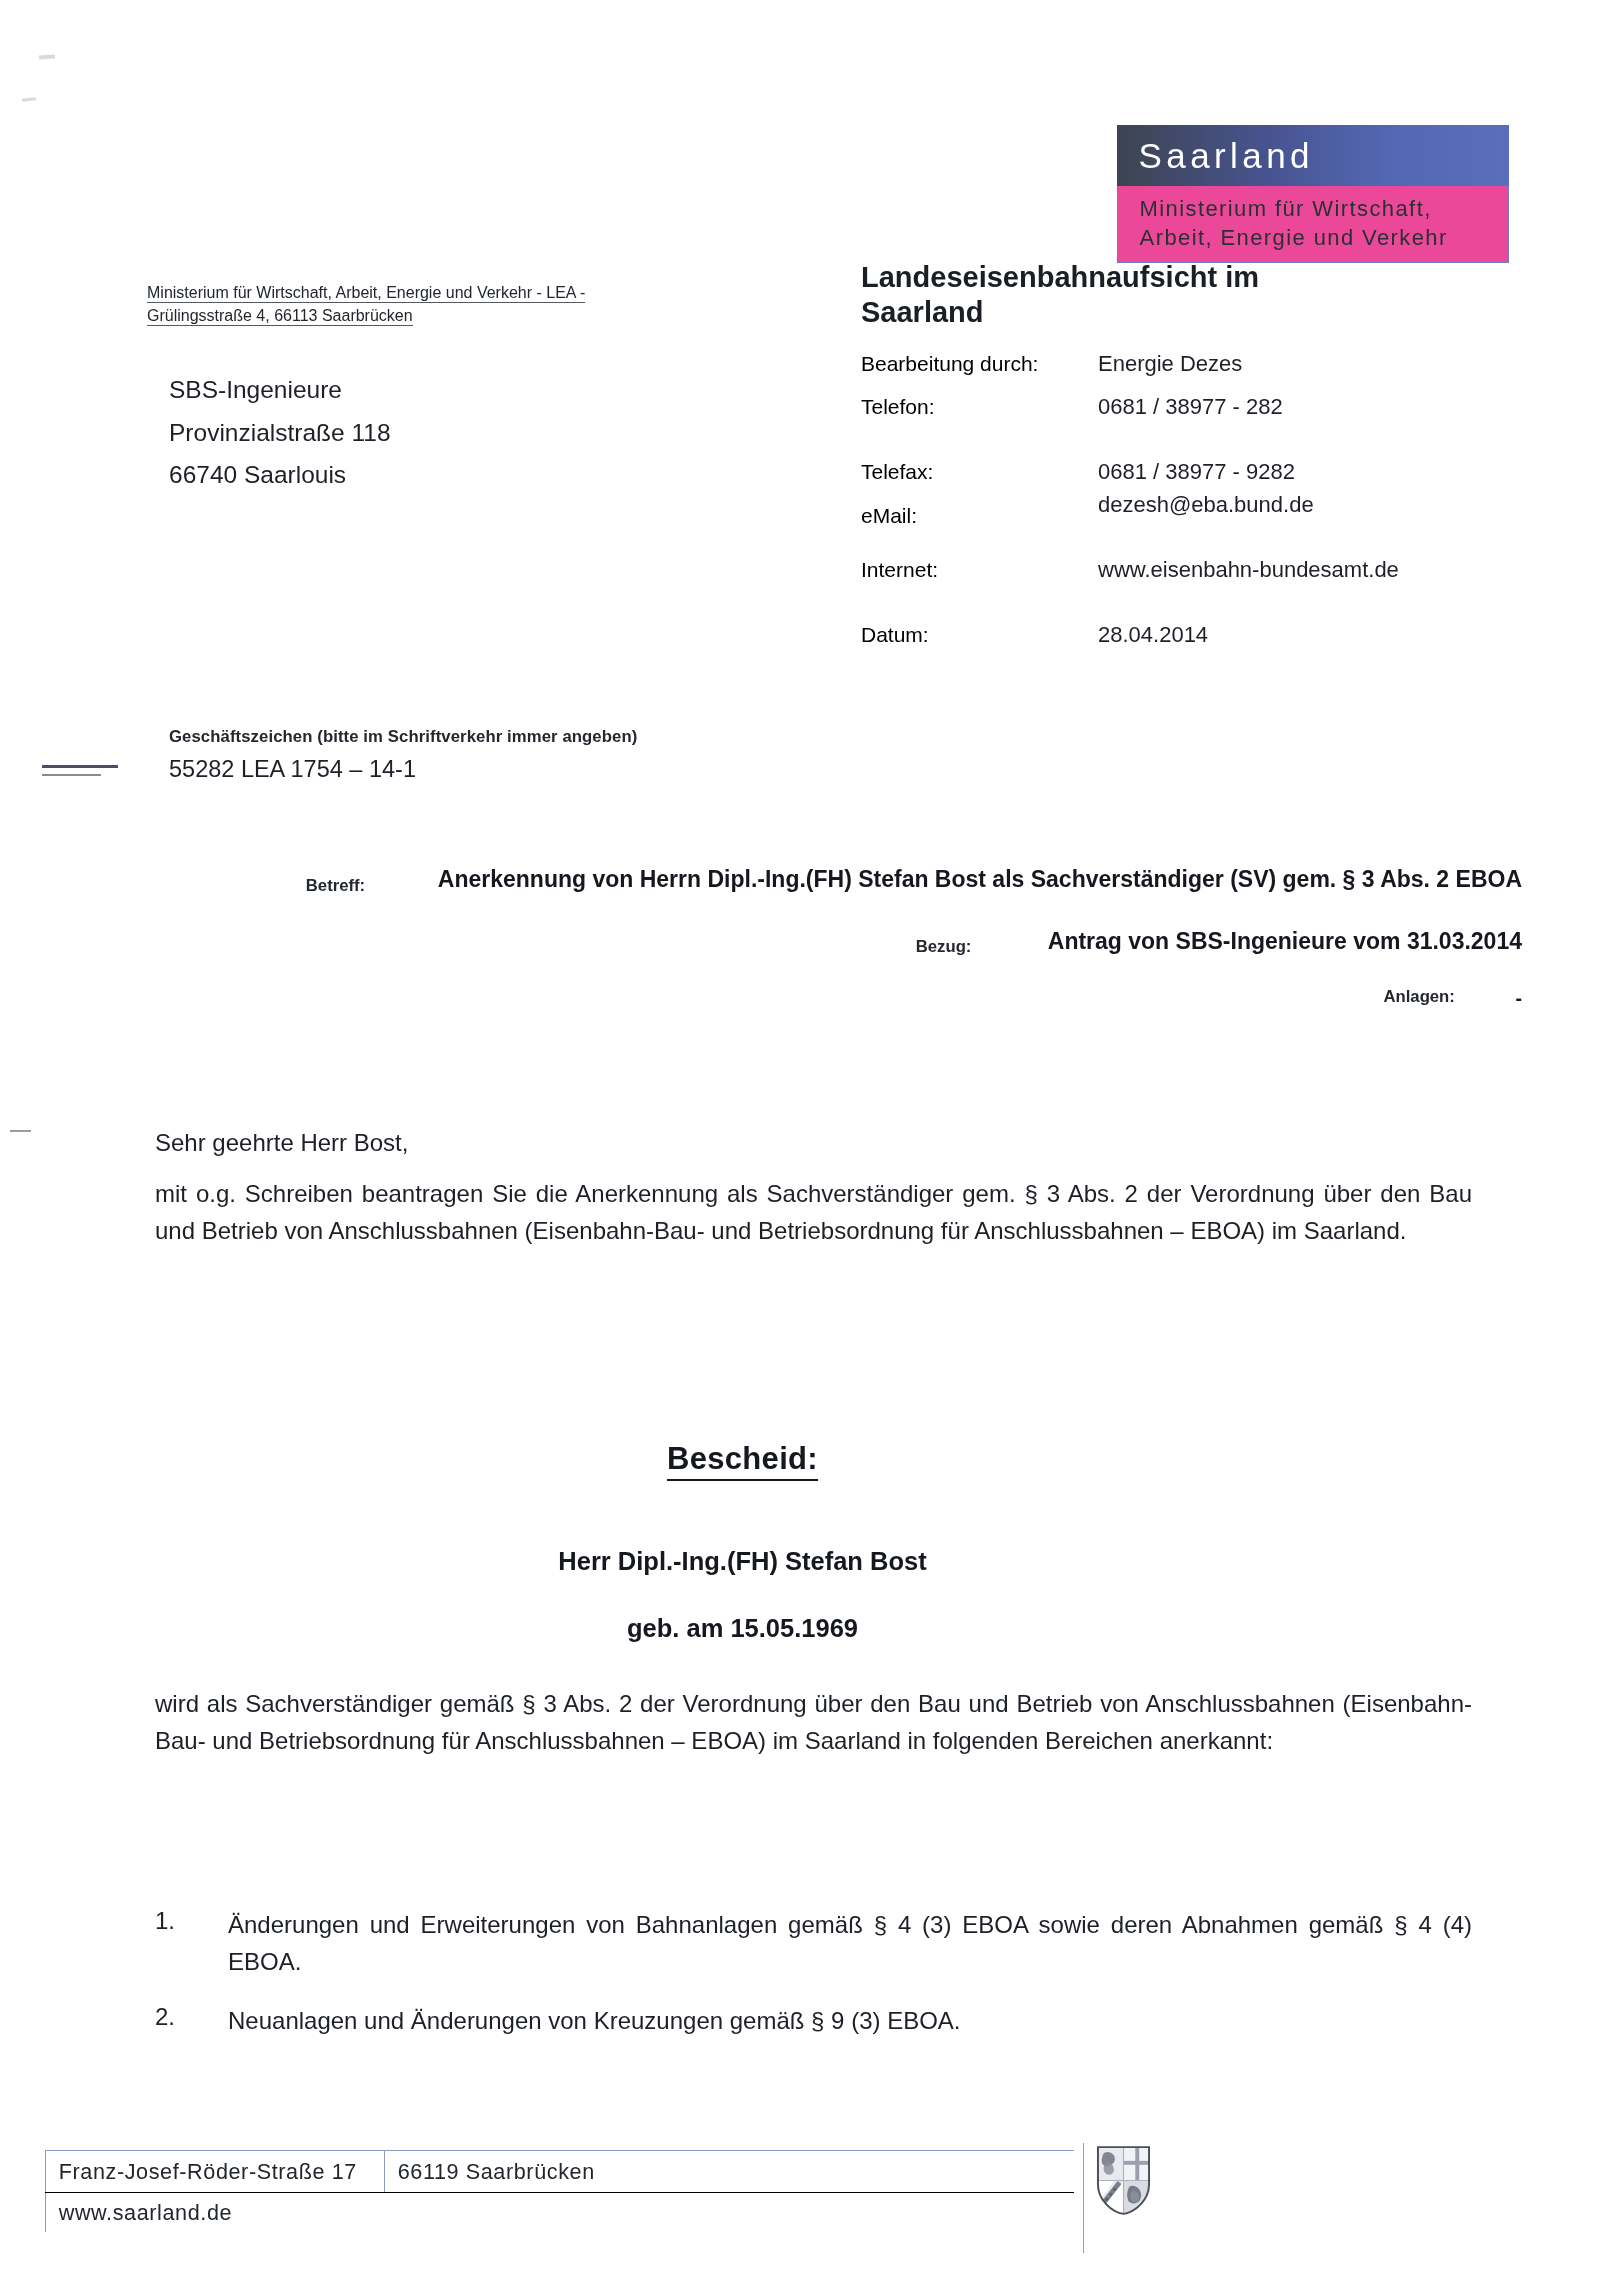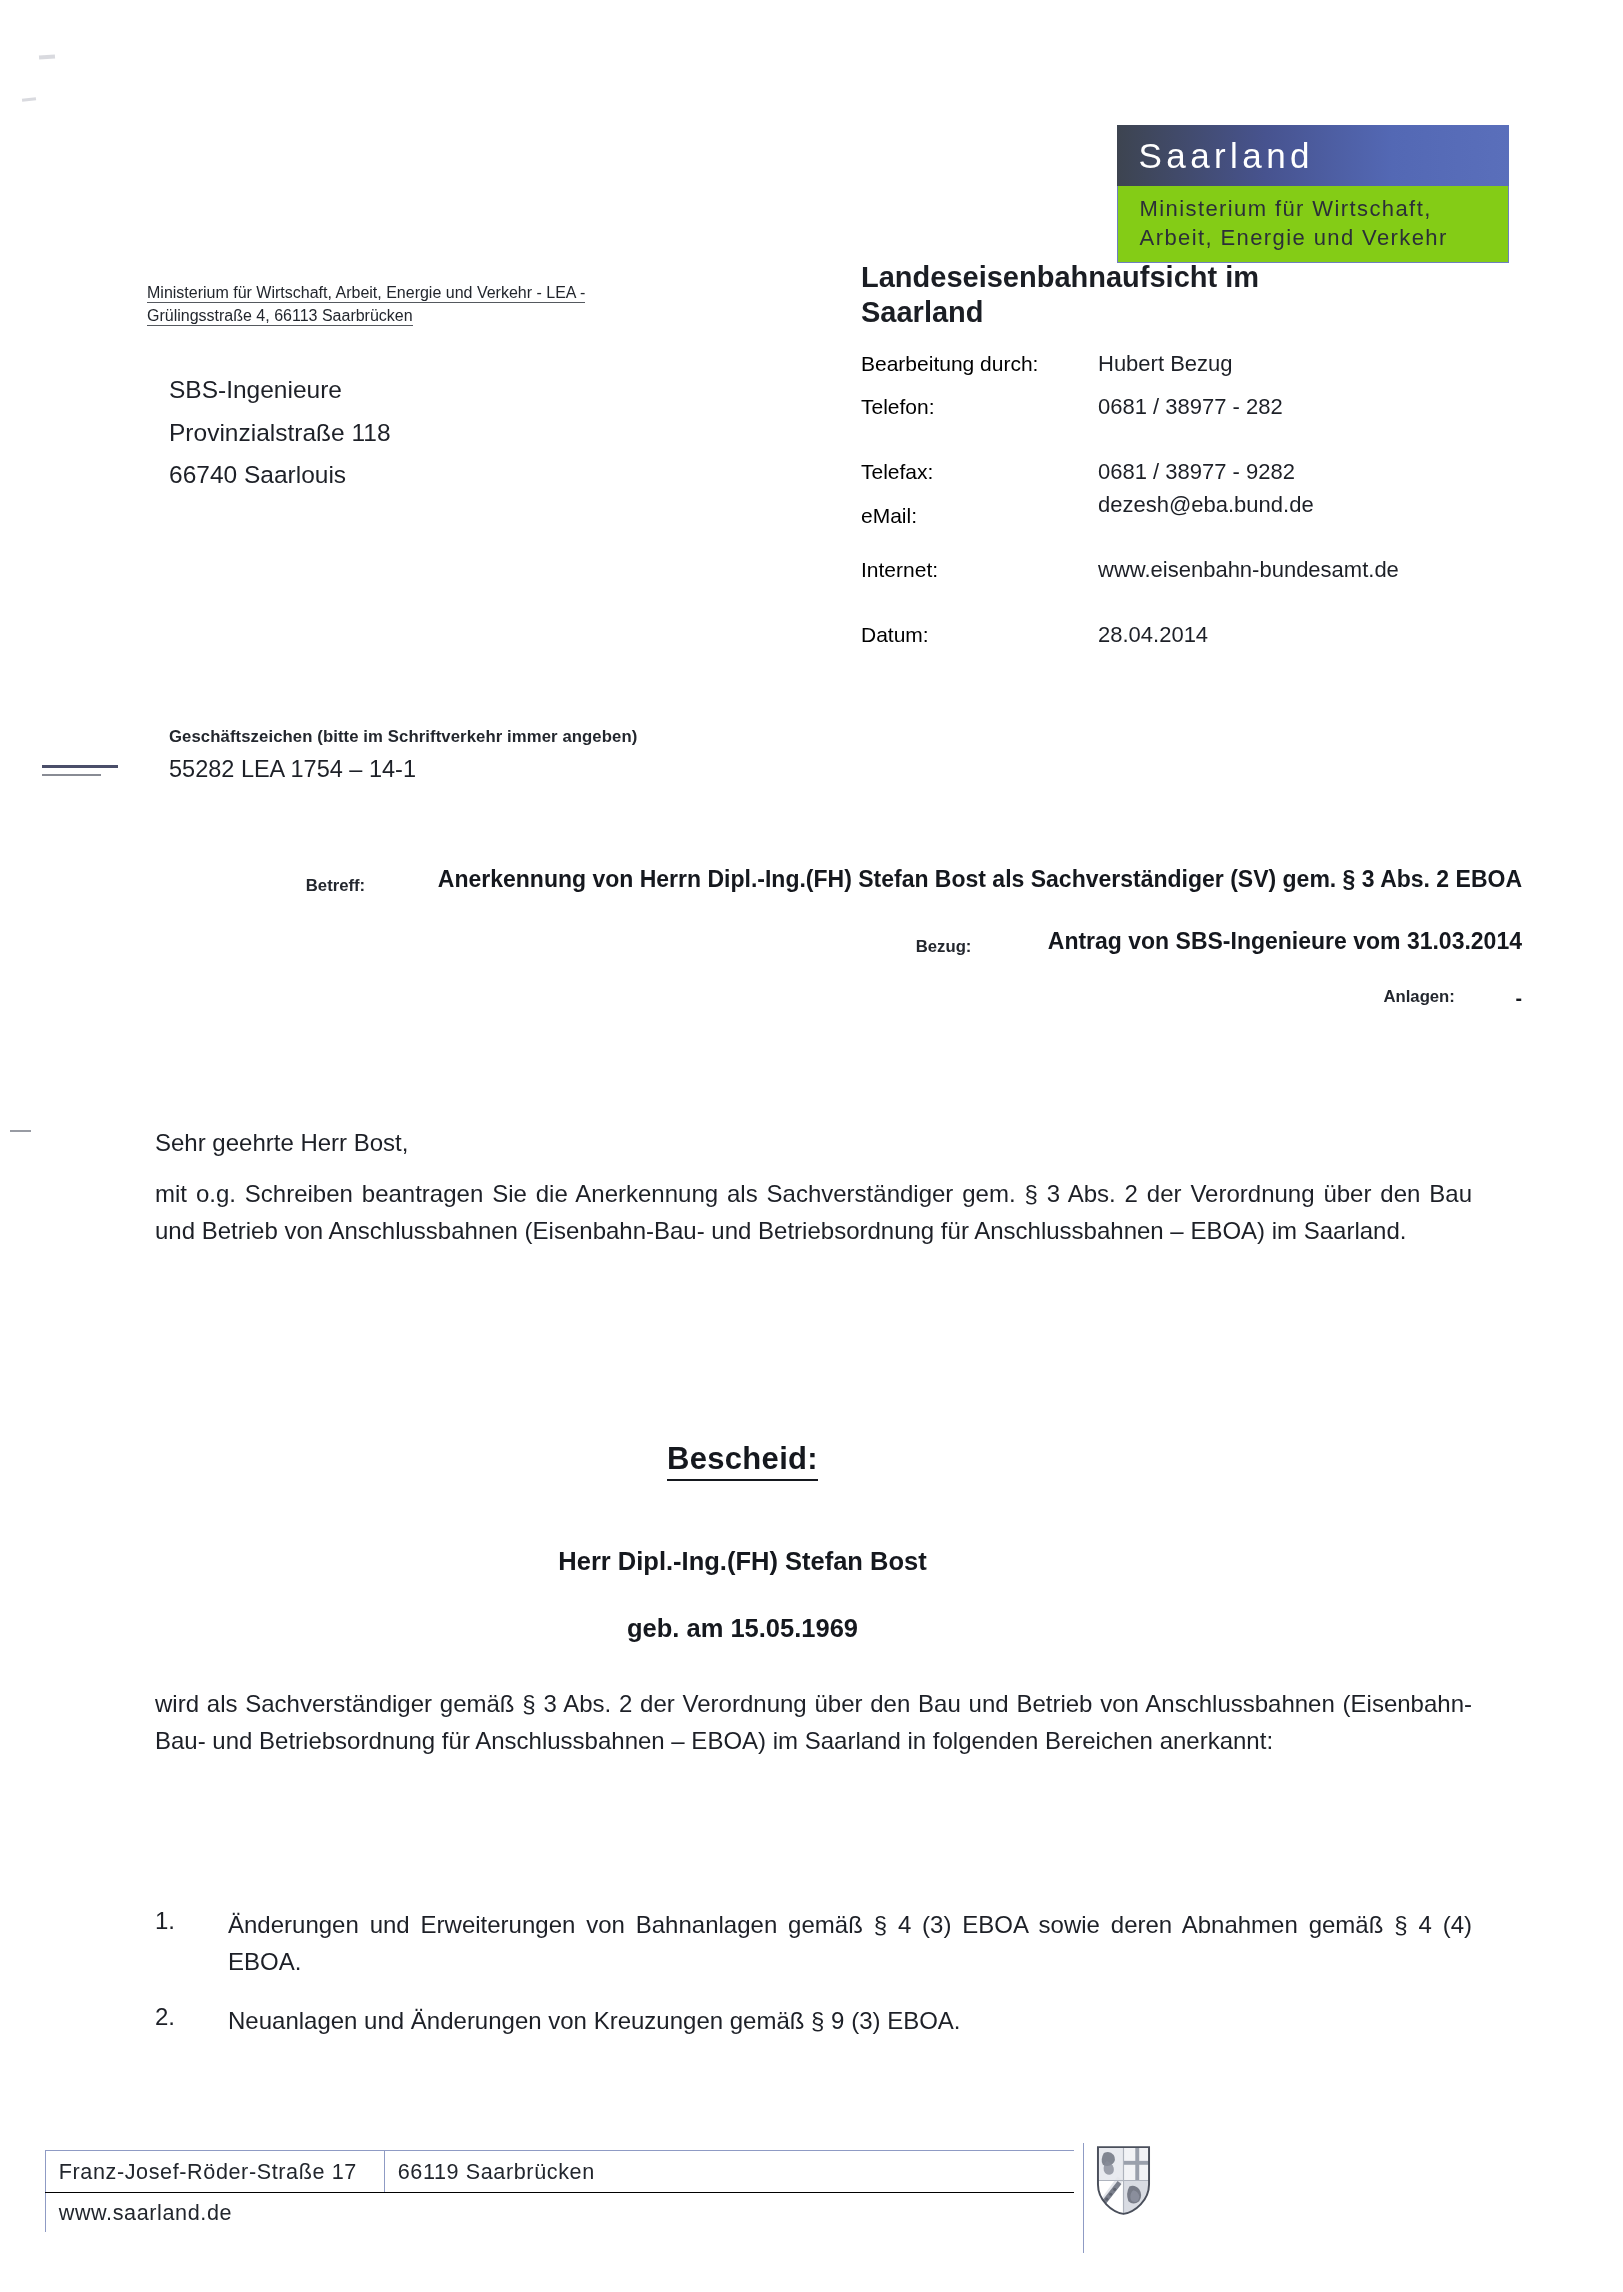--- a/index.html
+++ b/index.html
@@ -52,21 +52,21 @@
     font-size: 35px;
     letter-spacing: 4.4px;
     font-weight: 400;
     line-height: 1;
   }
   .logo-sub {
     border: 1px solid #6e7fc0;
     border-top: none;
     padding: 7.8px 13.7px 9.8px 21.6px;
     box-sizing: border-box;
-    background: #84cc16;
+    background: #ec4899;
   }
   .logo-sub-line {
     font-size: 22px;
     letter-spacing: 1.4px;
     color: #2b2f38;
     line-height: 1.32;
     white-space: nowrap;
   }
 
   
@@ -360,21 +360,21 @@
   </div>
 
   <div class="office-title">
     <div>Landeseisenbahnaufsicht im</div>
     <div>Saarland</div>
   </div>
 
   <div class="contact">
     <div class="contact-row">
       <div class="contact-label">Bearbeitung durch:</div>
-      <div class="contact-value">Hubert Bezug</div>
+      <div class="contact-value">Energie Dezes</div>
     </div>
     <div class="contact-row gap-big">
       <div class="contact-label">Telefon:</div>
       <div class="contact-value">0681 / 38977 - 282</div>
     </div>
     <div class="contact-row">
       <div class="contact-label">Telefax:</div>
       <div class="contact-value">0681 / 38977 - 9282</div>
     </div>
     <div class="contact-row email gap-big">

